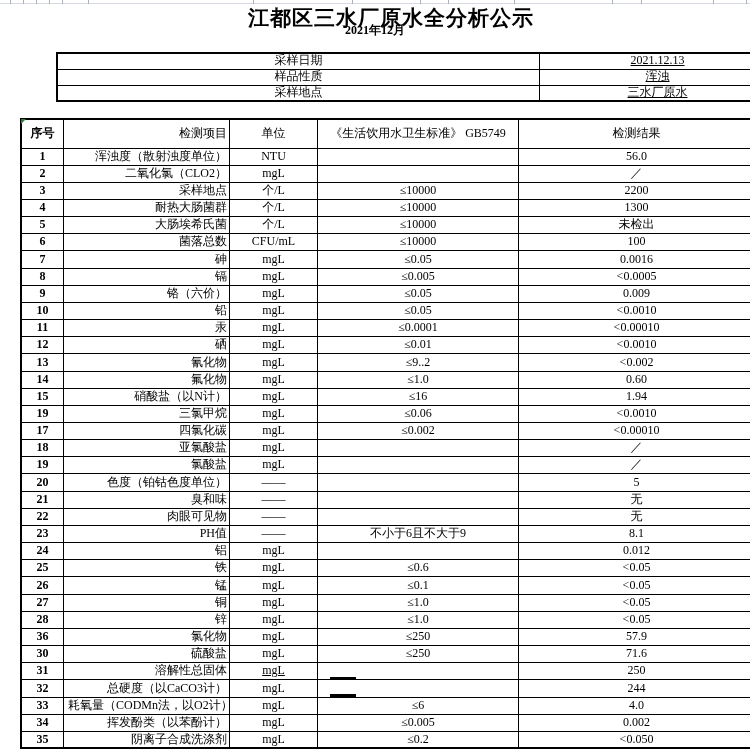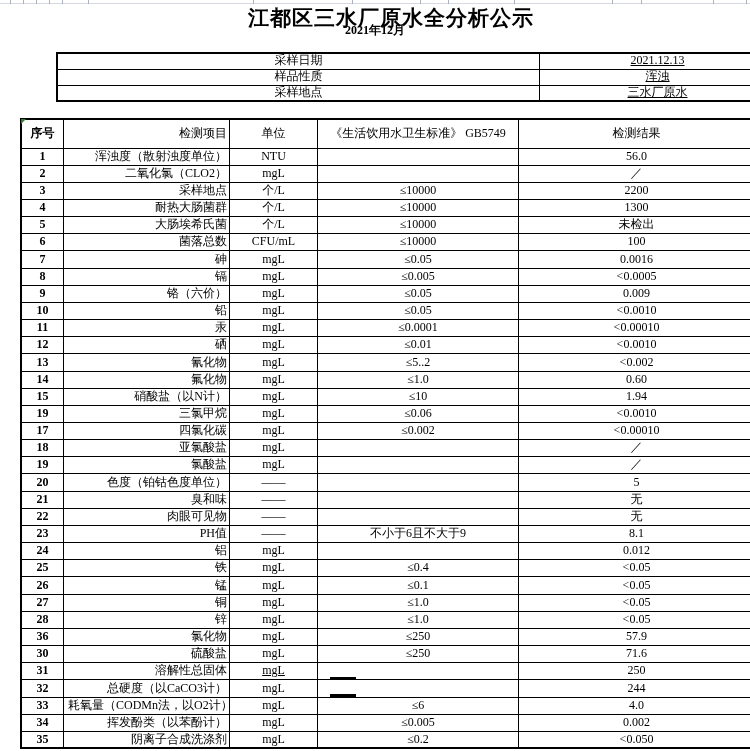--- a/index.html
+++ b/index.html
@@ -202,37 +202,37 @@
     <td class="col-item item-cell">硒</td>
     <td class="col-unit">mgL</td>
     <td class="col-standard">≤0.01</td>
     <td class="col-result">&lt;0.0010</td>
   </tr>
 
   <tr>
     <td class="col-no">13</td>
     <td class="col-item item-cell">氰化物</td>
     <td class="col-unit">mgL</td>
-    <td class="col-standard">≤5..2</td>
+    <td class="col-standard">≤9..2</td>
     <td class="col-result">&lt;0.002</td>
   </tr>
 
   <tr>
     <td class="col-no">14</td>
     <td class="col-item item-cell">氟化物</td>
     <td class="col-unit">mgL</td>
     <td class="col-standard">≤1.0</td>
     <td class="col-result">0.60</td>
   </tr>
 
   <tr>
     <td class="col-no">15</td>
     <td class="col-item item-cell">硝酸盐（以N计）</td>
     <td class="col-unit">mgL</td>
-    <td class="col-standard">≤10</td>
+    <td class="col-standard">≤16</td>
     <td class="col-result">1.94</td>
   </tr>
 
   <tr>
     <td class="col-no">19</td>
     <td class="col-item item-cell">三氯甲烷</td>
     <td class="col-unit">mgL</td>
     <td class="col-standard">≤0.06</td>
     <td class="col-result">&lt;0.0010</td>
   </tr>
@@ -298,21 +298,21 @@
     <td class="col-item item-cell">铝</td>
     <td class="col-unit">mgL</td>
     <td class="col-standard"></td>
     <td class="col-result">0.012</td>
   </tr>
 
   <tr>
     <td class="col-no">25</td>
     <td class="col-item item-cell">铁</td>
     <td class="col-unit">mgL</td>
-    <td class="col-standard">≤0.4</td>
+    <td class="col-standard">≤0.6</td>
     <td class="col-result">&lt;0.05</td>
   </tr>
 
   <tr>
     <td class="col-no">26</td>
     <td class="col-item item-cell">锰</td>
     <td class="col-unit">mgL</td>
     <td class="col-standard">≤0.1</td>
     <td class="col-result">&lt;0.05</td>
   </tr>

